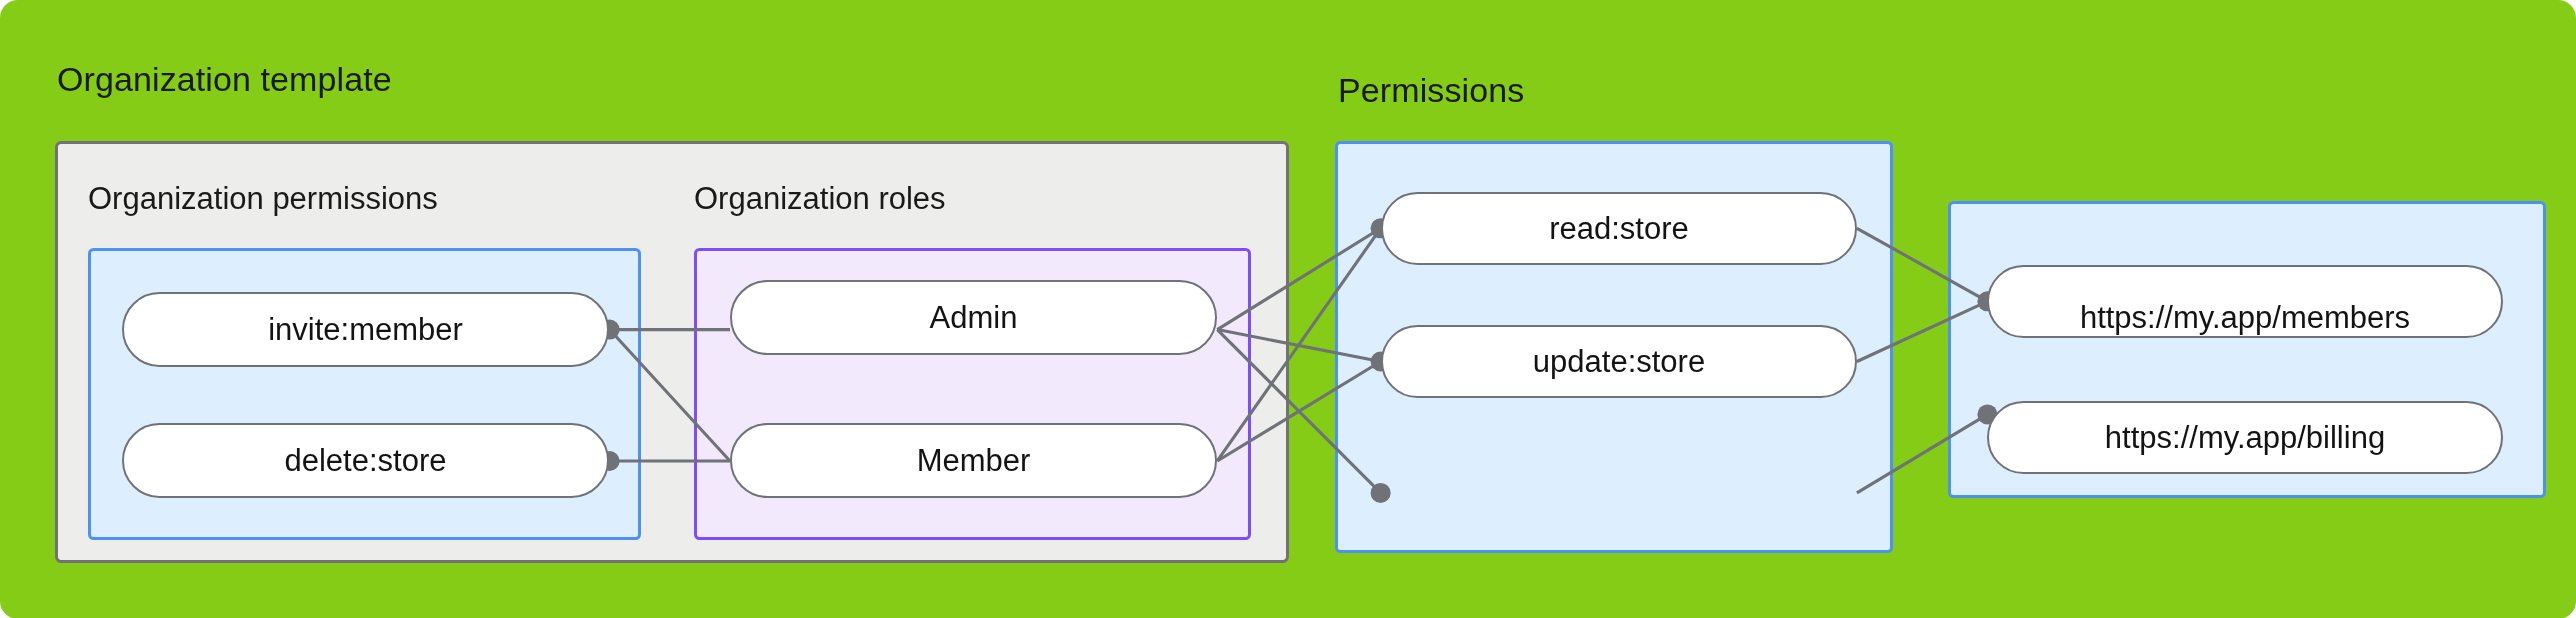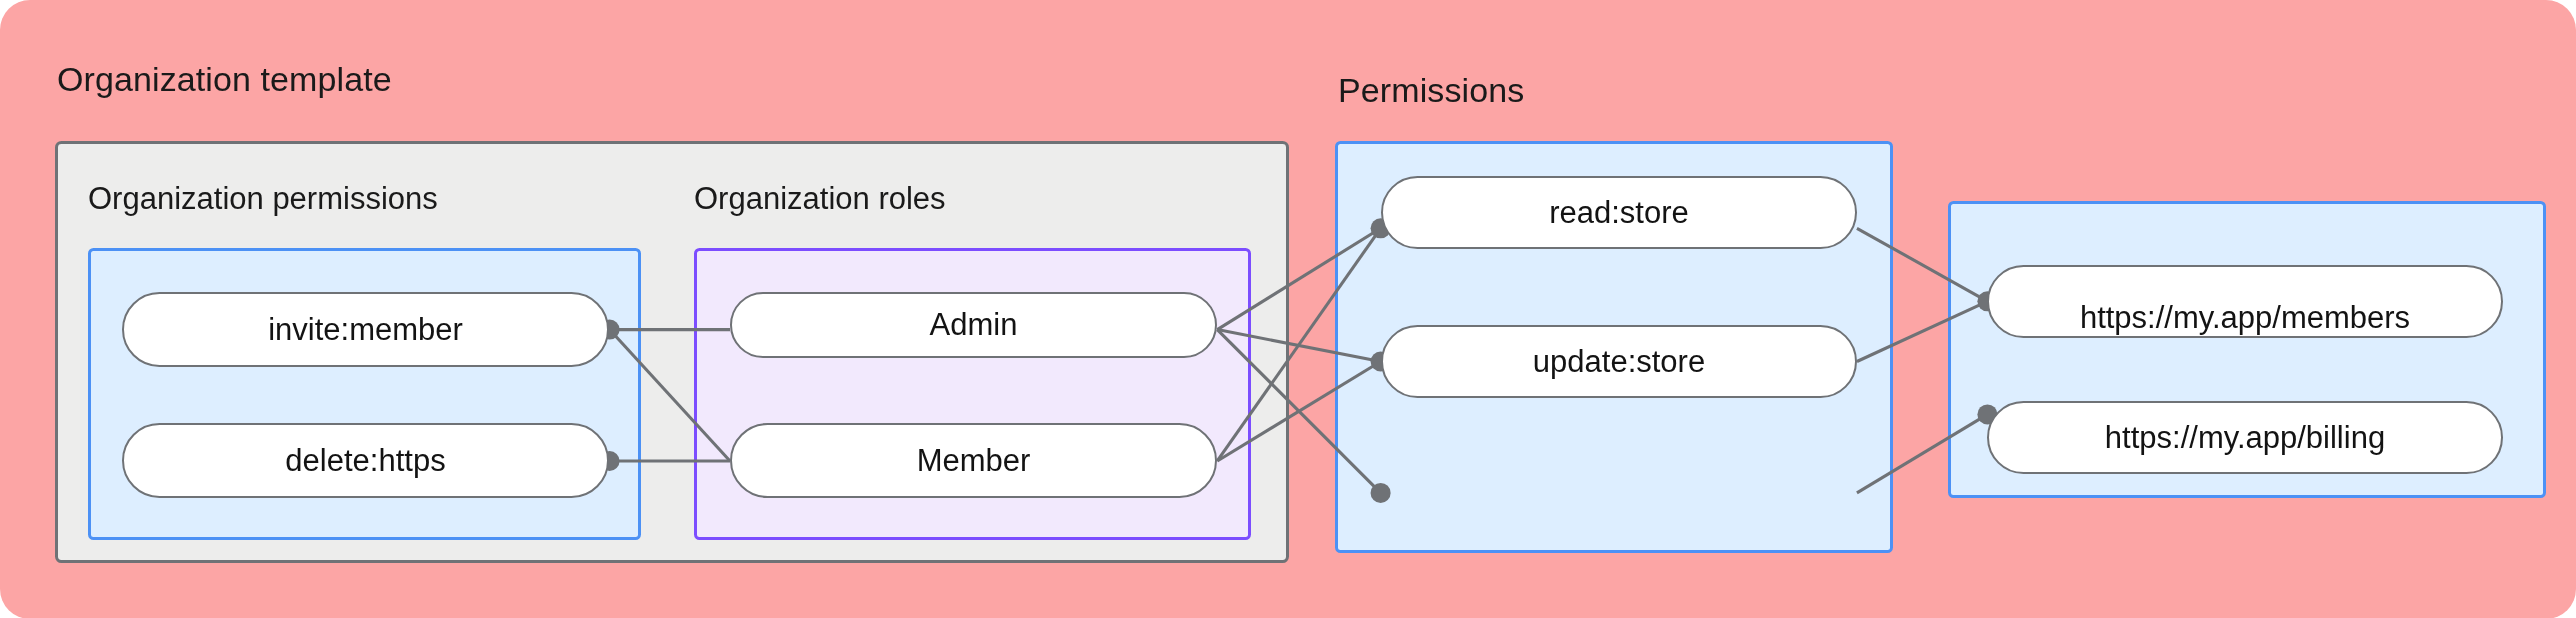--- a/index.html
+++ b/index.html
@@ -5,22 +5,22 @@
 <style>
   html, body {
     margin: 0;
     padding: 0;
     background: #ffffff;
   }
   #canvas {
     position: relative;
     width: 2576px;
     height: 619px;
-    background: #fca5a5;
-    border-radius: 30px;
+    background: #84cc16;
+    border-radius: 18px;
     overflow: hidden;
     font-family: "Liberation Sans", "DejaVu Sans", sans-serif;
     -webkit-font-smoothing: antialiased;
   }
 
   
   .caption {
     position: absolute;
     color: #1a1a1a;
     font-size: 34px;
@@ -92,24 +92,24 @@
     font-size: 31px;
     white-space: nowrap;
     z-index: 5;
   }
   .node-label { pointer-events: none; }
 
   
   #node-invite-member { left: 122px; top: 292px; width: 487px; height: 75px; }
   #node-delete-member { left: 122px; top: 423px; width: 487px; height: 75px; }
   
-  #node-role-admin    { left: 730px; top: 292px; width: 487px; height: 66px; }
+  #node-role-admin    { left: 730px; top: 280px; width: 487px; height: 75px; }
   #node-role-member   { left: 730px; top: 423px; width: 487px; height: 75px; }
   
-  #node-read-store     { left: 1381px; top: 176px; width: 476px; height: 73px; }
+  #node-read-store     { left: 1381px; top: 192px; width: 476px; height: 73px; }
   #node-update-store   { left: 1381px; top: 325px; width: 476px; height: 73px; }
   #node-manage-billing { left: 1381px; top: 456px; width: 476px; height: 73px; }
   
   #node-api-members { left: 1987px; top: 265px; width: 516px; height: 73px; align-items: flex-end; }
   #node-api-billing { left: 1987px; top: 378px; width: 516px; height: 73px; margin-top: 23px; }
 
   
   #edges {
     position: absolute;
     left: 0; top: 0;
@@ -162,21 +162,21 @@
     <circle cx="1513" cy="396" r="11"></circle>
     <circle cx="1513" cy="540" r="11"></circle>
     <circle cx="2178" cy="330" r="11"></circle>
     <circle cx="2178" cy="454" r="11"></circle>
   </svg>
 
   <div class="node" id="node-invite-member">
     <span class="node-label">invite:member</span>
   </div>
   <div class="node" id="node-delete-member">
-    <span class="node-label">delete:https</span>
+    <span class="node-label">delete:store</span>
   </div>
 
   <div class="node" id="node-role-admin">
     <span class="node-label">Admin</span>
   </div>
   <div class="node" id="node-role-member">
     <span class="node-label">Member</span>
   </div>
 
   <div class="node" id="node-read-store">

